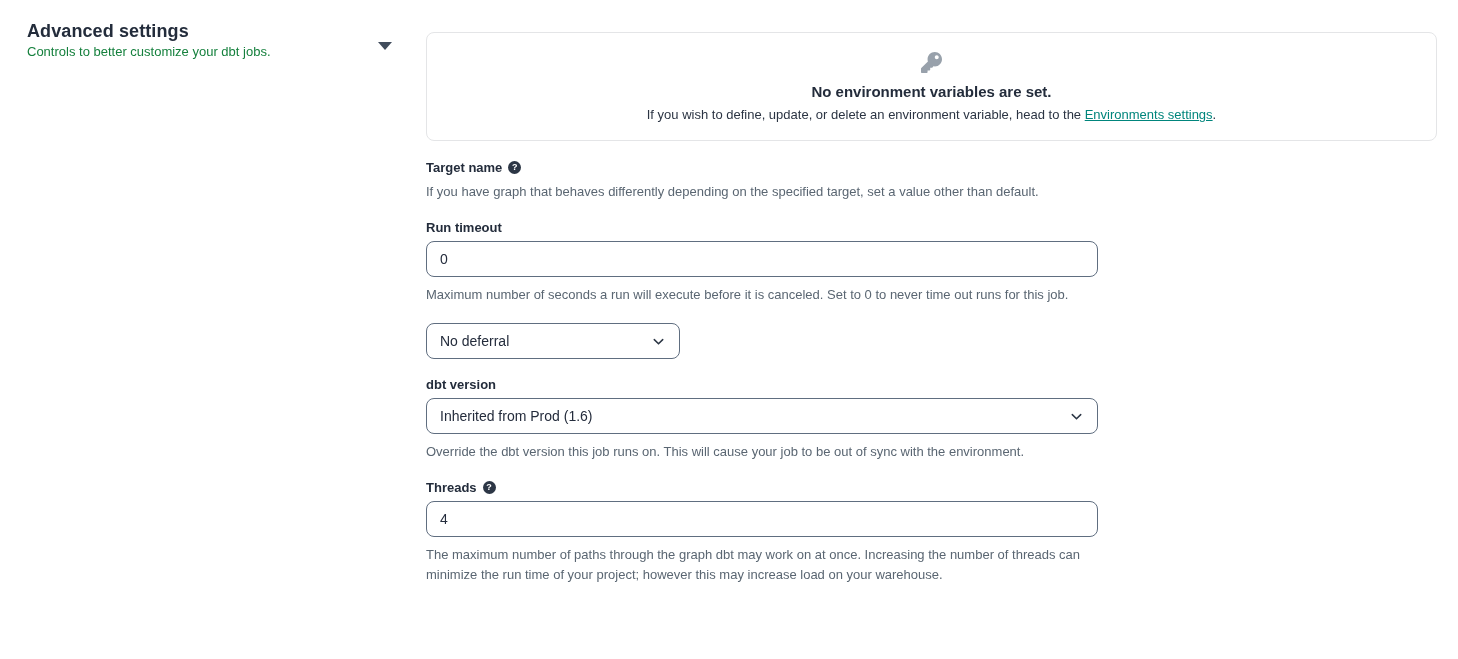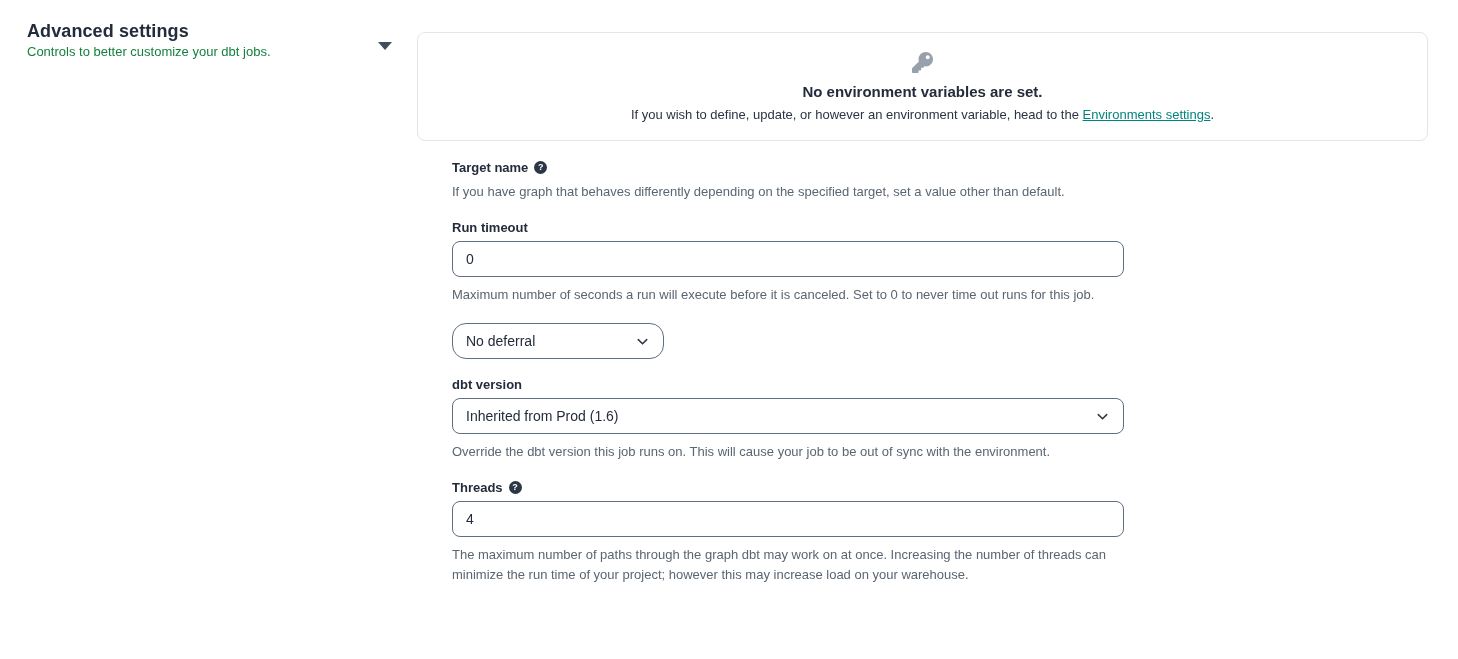--- a/index.html
+++ b/index.html
@@ -3,21 +3,21 @@
 <meta charset="utf-8">
 <style>
   html, body { margin: 0; padding: 0; background: #ffffff; }
   body {
     font-family: "Liberation Sans", sans-serif;
     color: #242c3c;
     width: 1458px;
     height: 659px;
     overflow: hidden;
   }
-  .layout { display: flex; width: 1458px; }
+  .layout { display: flex; width: 1458px; gap: 9px; }
 
   
   .left-col {
     width: 417px;
     flex-shrink: 0;
     box-sizing: border-box;
     padding: 21px 0 0 27px;
     position: relative;
   }
   .page-title {
@@ -62,21 +62,21 @@
     border-radius: 8px;
     text-align: center;
     padding-top: 19px;
     margin-bottom: 19px;
   }
   .env-title { font-size: 15px; font-weight: 700; margin-top: 6px; color: #232c3b; }
   .env-body  { font-size: 13px; margin-top: 7px; color: #2b3443; }
   a.link { color: #00857c; text-decoration: underline; cursor: pointer; }
 
   
-  .fields { width: 672px; margin-left: 35px; }
+  .fields { width: 672px; }
   .field { margin-bottom: 18px; }
   .label-row { display: flex; align-items: center; gap: 6px; height: 14px; margin-bottom: 7px; }
   .field-label { font-size: 13px; font-weight: 700; color: #232c3b; }
   .help-badge {
     width: 13px; height: 13px;
     border-radius: 50%;
     background: #2c3645;
     color: #ffffff;
     font-size: 9px;
     font-weight: 700;
@@ -114,21 +114,21 @@
     border-radius: 8px;
     background: #ffffff;
     display: flex;
     align-items: center;
     justify-content: space-between;
     padding: 0 13px;
     font-size: 14px;
     color: #242c3c;
     cursor: pointer;
   }
-  .select.small { width: 212px; border-radius: 14px; }
+  .select.small { width: 254px; }
   .key-icon-svg { display: inline-block; }
 </style>
 </head>
 <body>
 
 <div class="layout">
 
   <aside class="left-col">
     <h1 class="page-title">Advanced settings</h1>
     <p class="page-subtitle">Controls to better customize your dbt jobs.</p>
@@ -137,21 +137,21 @@
     </span>
   </aside>
 
   <main class="main-col">
 
     <section class="env-card">
       <svg class="key-icon-svg" width="21" height="21" viewBox="0 0 512 512" fill="#98a1ab" aria-hidden="true">
         <path d="M512 176.001C512 273.203 433.202 352 336 352c-11.22 0-22.19-1.062-32.827-3.069l-24.012 27.014A23.999 23.999 0 0 1 261.223 384H224v40c0 13.255-10.745 24-24 24h-40v40c0 13.255-10.745 24-24 24H24c-13.255 0-24-10.745-24-24v-78.059c0-6.365 2.529-12.47 7.029-16.971l161.802-161.802C163.108 219.773 160 198.905 160 176 160 78.798 238.797.001 335.999 0 433.488-.001 512 78.511 512 176.001zM336 128c0 26.51 21.49 48 48 48s48-21.49 48-48-21.49-48-48-48-48 21.49-48 48z"></path>
       </svg>
       <div class="env-title">No environment variables are set.</div>
-      <div class="env-body"><span>If you wish to define, update, or however an environment variable, head to the </span><a class="link" href="#">Environments settings</a><span>.</span></div>
+      <div class="env-body"><span>If you wish to define, update, or delete an environment variable, head to the </span><a class="link" href="#">Environments settings</a><span>.</span></div>
     </section>
 
     <div class="fields">
 
       <div class="field">
         <div class="label-row">
           <label class="field-label">Target name</label>
           <span class="help-badge">?</span>
         </div>
         <p class="helper">If you have graph that behaves differently depending on the specified target, set a value other than default.</p>

